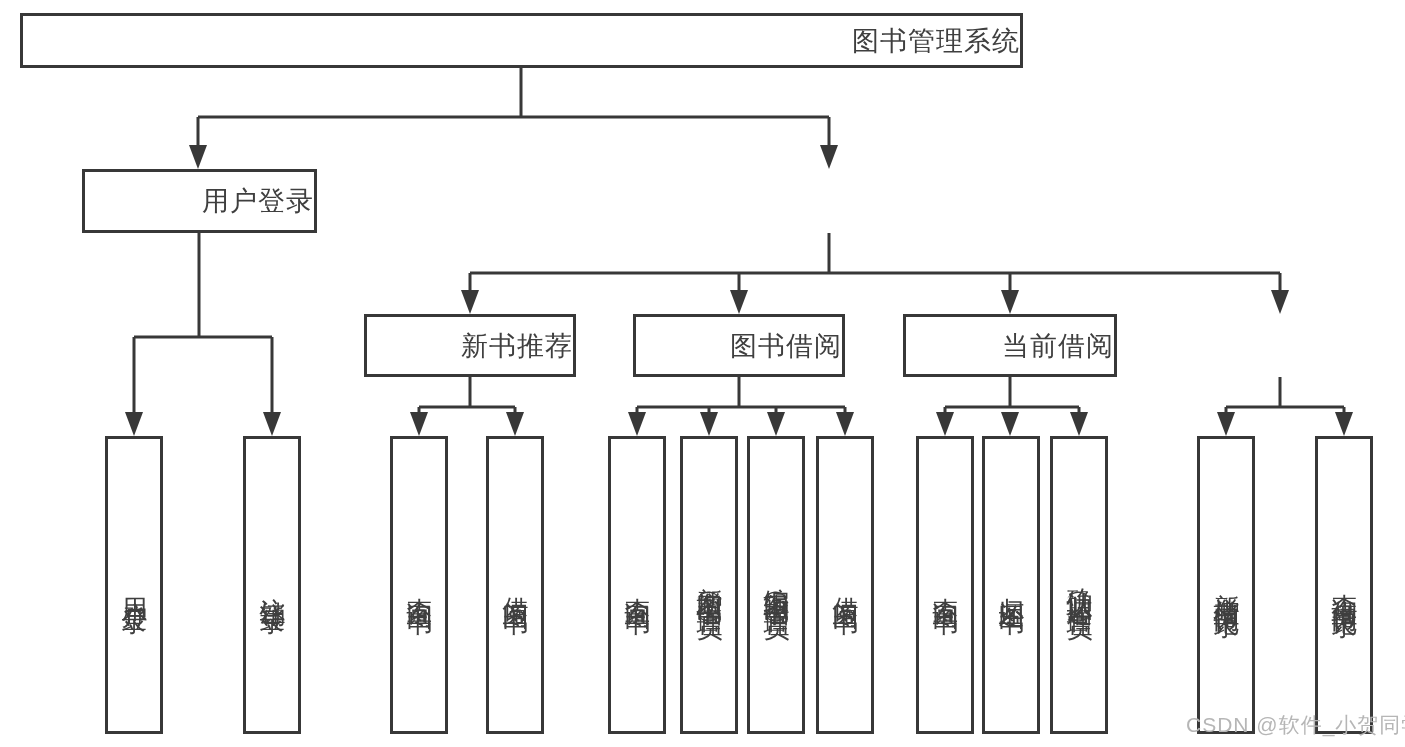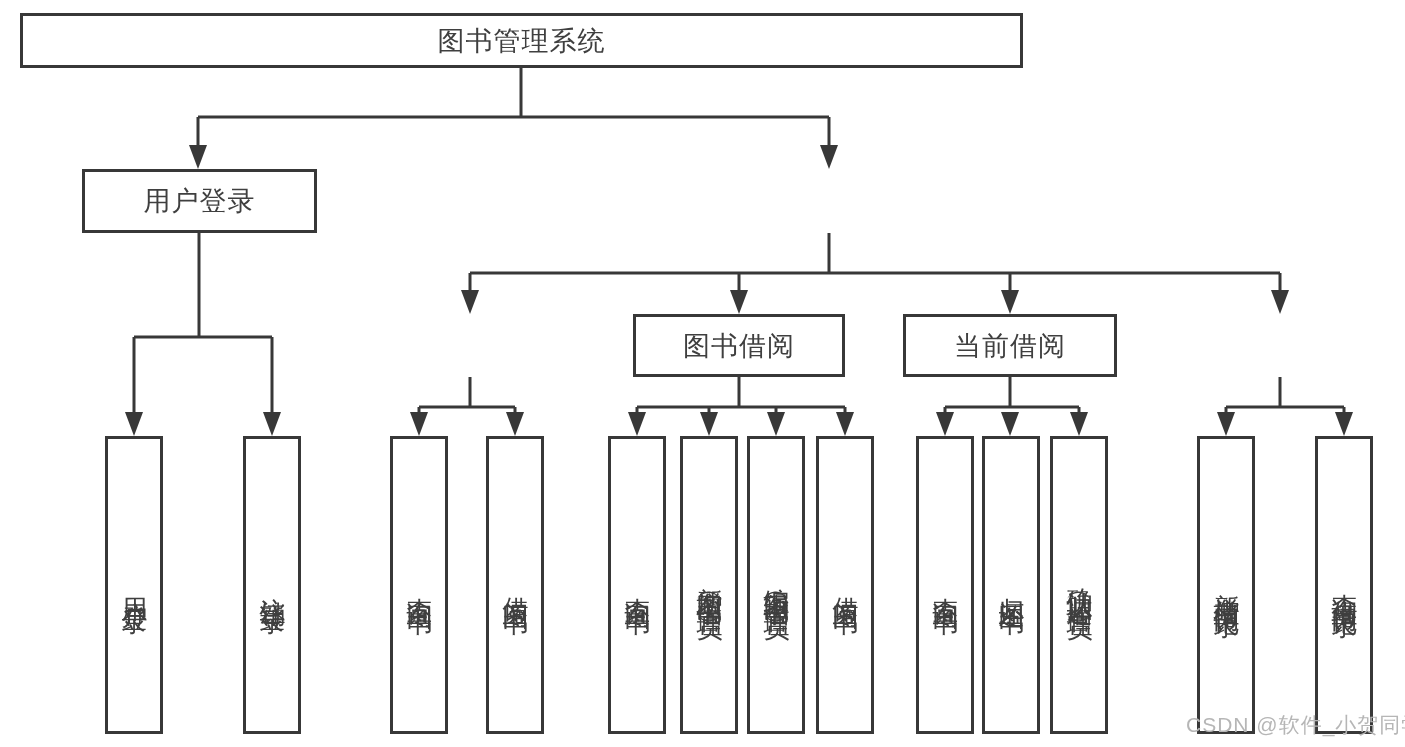--- a/index.html
+++ b/index.html
@@ -7,21 +7,21 @@
     position:relative;width:1405px;height:747px;background:#ffffff;
     font-family:"Liberation Sans","DejaVu Sans",sans-serif;overflow:hidden;
   }
   .wires{position:absolute;left:0;top:0;}
   .node{
     position:absolute;box-sizing:border-box;
     border:3px solid #383838;background:#ffffff;
     display:flex;align-items:center;justify-content:center;
     color:#3f3f3f;
   }
-  .hnode{font-size:27px;letter-spacing:1px;white-space:nowrap;}
+  .hnode{font-size:27px;letter-spacing:1px;white-space:nowrap;justify-content:flex-end;}
   .vnode .vtext{
     writing-mode:vertical-rl;text-orientation:mixed;
     font-size:26px;letter-spacing:4px;line-height:1.15;
   }
   .watermark{
     position:absolute;left:1186px;top:711px;
     font-size:21px;letter-spacing:1px;color:#b6b6b6;white-space:nowrap;
   }
 </style>
 </head>
@@ -63,20 +63,23 @@
   </svg>
 
   <div class="node hnode" style="left:20px;top:13px;width:1003px;height:55px;">
     <span>图书管理系统</span>
   </div>
 
   <div class="node hnode" style="left:82px;top:169px;width:235px;height:64px;">
     <span>用户登录</span>
   </div>
 
+  <div class="node hnode" style="left:364px;top:314px;width:212px;height:63px;">
+    <span>新书推荐</span>
+  </div>
   <div class="node hnode" style="left:633px;top:314px;width:212px;height:63px;">
     <span>图书借阅</span>
   </div>
   <div class="node hnode" style="left:903px;top:314px;width:214px;height:63px;">
     <span>当前借阅</span>
   </div>
 
   <div class="node vnode" style="left:105px;top:436px;width:58px;height:298px;">
     <span class="vtext">用户登录</span>
   </div>

